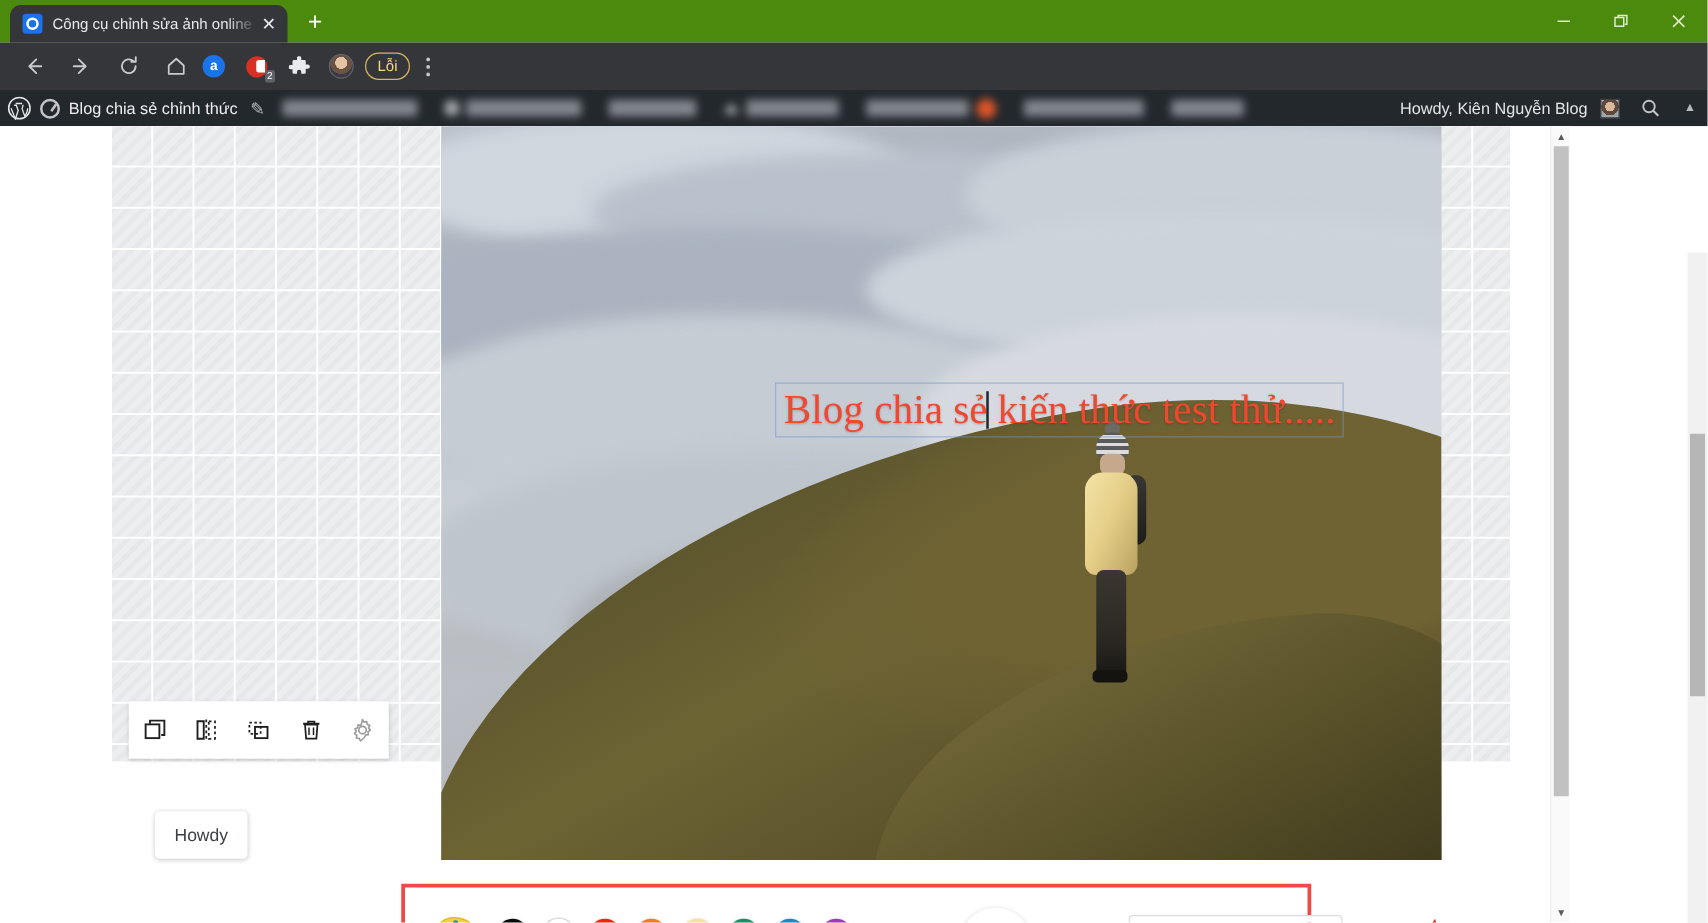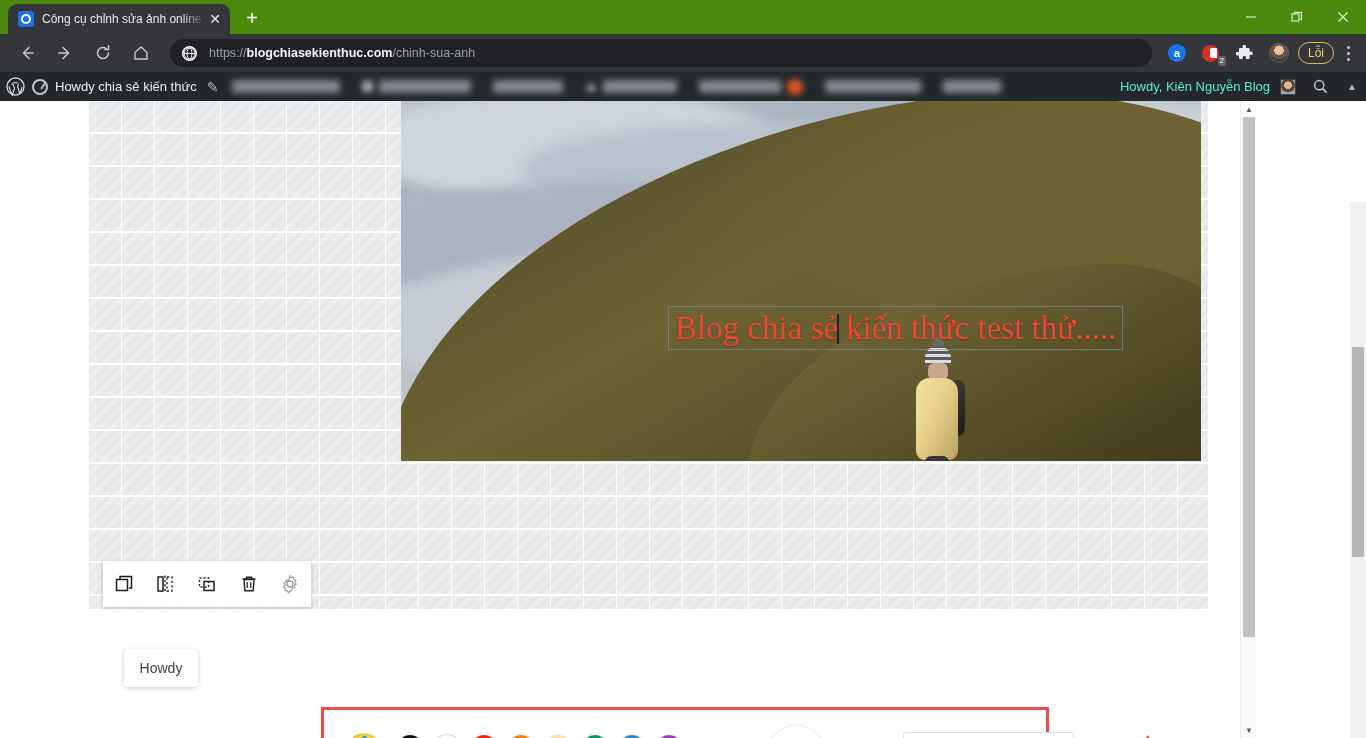--- a/index.html
+++ b/index.html
@@ -140,21 +140,21 @@
                   filter: blur(3.4px); opacity: .92; }
   .ab-blur-item { display:flex; align-items:center; gap:6px; }
   .ab-chip { height: 13px; background: #8a8f95; border-radius: 2px; display:block; }
   .ab-sq { width: 11px; height: 11px; background: #b4b9be; border-radius: 2px;}
   .ab-tri { width: 0;height:0;border-left:6px solid transparent;border-right:6px solid transparent;
             border-bottom: 9px solid #b4b9be;}
   .ab-orange { width: 16px; height: 16px; border-radius: 50%; background: #f05a28; }
   .pencil { color: #b4b9be; font-size: 14px; }
   .ab-right { position:absolute; right: 0; top:0; height: 29px;
               display: flex; align-items: center; gap: 10px; padding-right: 6px;}
-  .howdy { font-size: 13px; color: #5eead4; }
+  .howdy { font-size: 13px; color: #e5e5e5; }
   .howdy-avatar{ width:16px;height:16px;background:
       radial-gradient(circle at 50% 38%, #d9b99a 0 34%, #5d4a3c 35% 62%, #9fa4a9 63% 100%);
       border: 1px solid #3c4146;}
   .ab-search { width: 28px; display:flex;align-items:center;justify-content:center;color:#c3c4c7;}
   .ab-arrowup { width: 16px; color: #b4b9be; font-size: 10px; text-align:center;}
 
   
   .page {
     position: absolute; top: 101px; left: 0; width: 1366px; height: 637px;
     background: #ffffff;
@@ -167,28 +167,27 @@
   .canvas-zone {
     position: absolute; left: 88px; top: 0; width: 1120px; height: 508px;
     background-color: #f0f1f2;
     background-image:
       linear-gradient(0deg, rgba(255,255,255,.95) 1.5px, transparent 1.5px),
       linear-gradient(90deg, rgba(255,255,255,.95) 1.5px, transparent 1.5px),
       linear-gradient(135deg, #eceef0 25%, #e6e8ea 25% 50%, #eceef0 50% 75%, #e6e8ea 75%);
     background-size: 33px 33px, 33px 33px, 12px 12px;
   }
   .photo {
-    position: absolute; left: 265px; top: 0; width: 800px; height: 360px;
+    position: absolute; left: 265px; top: 0; width: 800px; height: 587px;
     overflow: hidden;
     background:
       
       radial-gradient(ellipse 720px 300px at 78% 118%, #3c3620 0 42%, rgba(60,54,32,0) 70%),
       linear-gradient(to bottom, rgba(0,0,0,0) 58%, rgba(26,24,14,.1) 70%, rgba(20,18,10,.0) 100%),
       linear-gradient(170deg, #b9c0c9 0%, #aab2bd 18%, #c2c8d0 34%, #cfd4da 48%, #c9ced5 62%, #b8bcc2 76%, #8d8f92 88%, #6e6d67 100%);
-    margin-left: 48px;
   }
   
   .cl {
     position: absolute; border-radius: 50%;
     filter: blur(7px);
   }
   .hill {
     position: absolute; left: -40px; bottom: -120px;
     width: 1020px; height: 470px;
     background:
@@ -352,31 +351,20 @@
         <path d="M14.5 9a5.5 5.5 0 1 1-1.7-4" fill="none" stroke="#c8cace" stroke-width="1.5" stroke-linecap="round"></path>
         <path d="M14.6 1.8V5.4h-3.6" fill="none" stroke="#c8cace" stroke-width="1.5" stroke-linecap="round" stroke-linejoin="round"></path>
       </svg>
   </div>
   <div class="navbtn">
     <svg width="18" height="18" viewBox="0 0 18 18">
         <path d="M3 8.4 9 3l6 5.4V15H3z" fill="none" stroke="#c8cace" stroke-width="1.4" stroke-linejoin="round"></path>
       </svg>
   </div>
 
-  <div class="omnibox">
-    <span class="globe">
-      <svg width="13" height="13" viewBox="0 0 13 13">
-          <circle cx="6.5" cy="6.5" r="6" fill="#202124"></circle>
-          <circle cx="6.5" cy="6.5" r="5.4" fill="none" stroke="#ffffff" stroke-width="1"></circle>
-          <ellipse cx="6.5" cy="6.5" rx="2.4" ry="5.4" fill="none" stroke="#ffffff" stroke-width="0.9"></ellipse>
-          <line x1="1.1" y1="6.5" x2="11.9" y2="6.5" stroke="#ffffff" stroke-width="0.9"></line>
-        </svg>
-    </span>
-    <span class="url"><span>https://</span><b>blogchiasekienthuc.com</b><span>/chinh-sua-anh</span></span>
-  </div>
 
   <div class="tb-icons">
     <div class="tb-ico">
       <span class="circle-a">a</span>
     </div>
     <div class="tb-ico">
       <span class="badge-dot"></span>
       <span class="badge-num">2</span>
     </div>
     <div class="tb-ico">
@@ -399,21 +387,21 @@
 <div class="adminbar">
   <div class="wp-logo">
     <svg width="19" height="19" viewBox="0 0 20 20">
         <circle cx="10" cy="10" r="9" fill="none" stroke="#e6e6e6" stroke-width="1.3"></circle>
         <path d="M3 10l3.6 9.2L9 12l-1.6-4.4H5.6M17 10c0 2.3-1.3 5-2.4 7l-2.3-6.6c.3-1.1 1-2.3.6-3.3" fill="none" stroke="#e6e6e6" stroke-width="1.1"></path>
         <path d="M6.9 6.1h5.4" stroke="#e6e6e6" stroke-width="1.1"></path>
       </svg>
   </div>
   <div class="ab-site">
     <span class="ab-dash"></span>
-    <span>Howdy chia sẻ kiến thức</span>
+    <span>Blog chia sẻ chỉnh thức</span>
   </div>
   <span class="pencil">✎</span>
 
   <div class="ab-blur-wrap">
     <span class="ab-chip" style="width:108px"></span>
     <span class="ab-blur-item">
         <span class="ab-sq"></span>
         <span class="ab-chip" style="width:92px"></span>
       </span>
     <span class="ab-chip" style="width:70px"></span>

